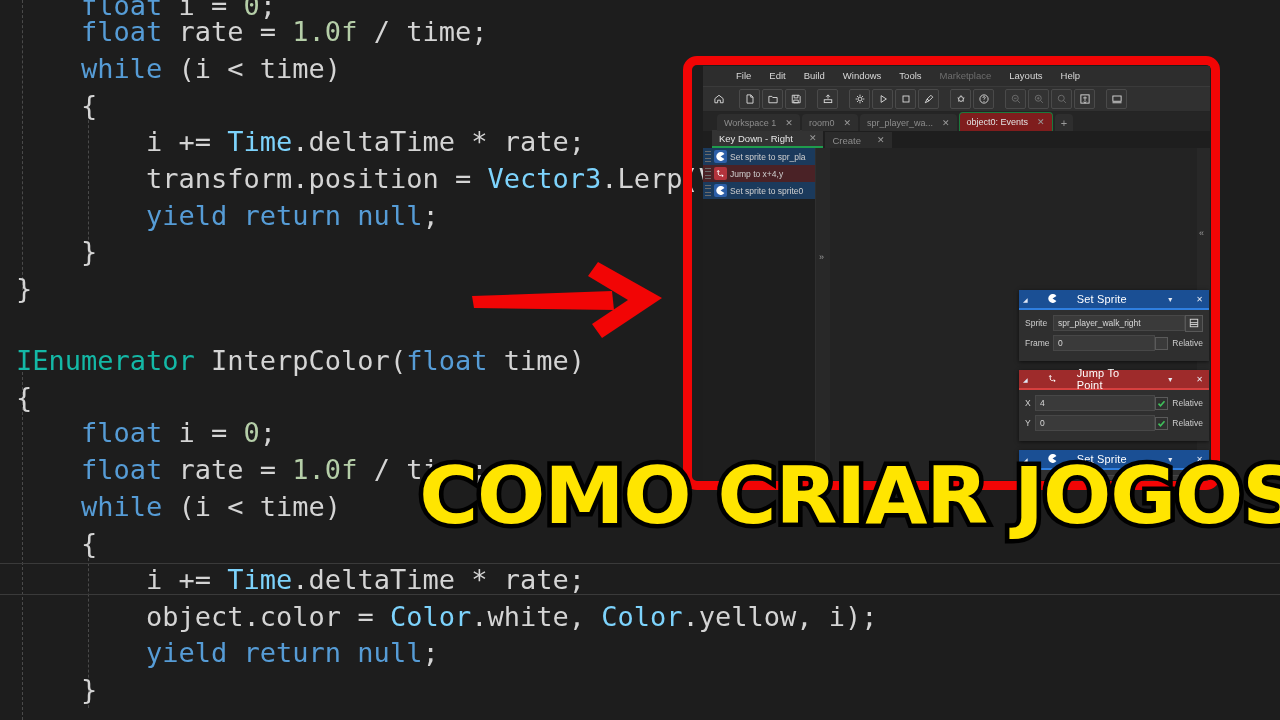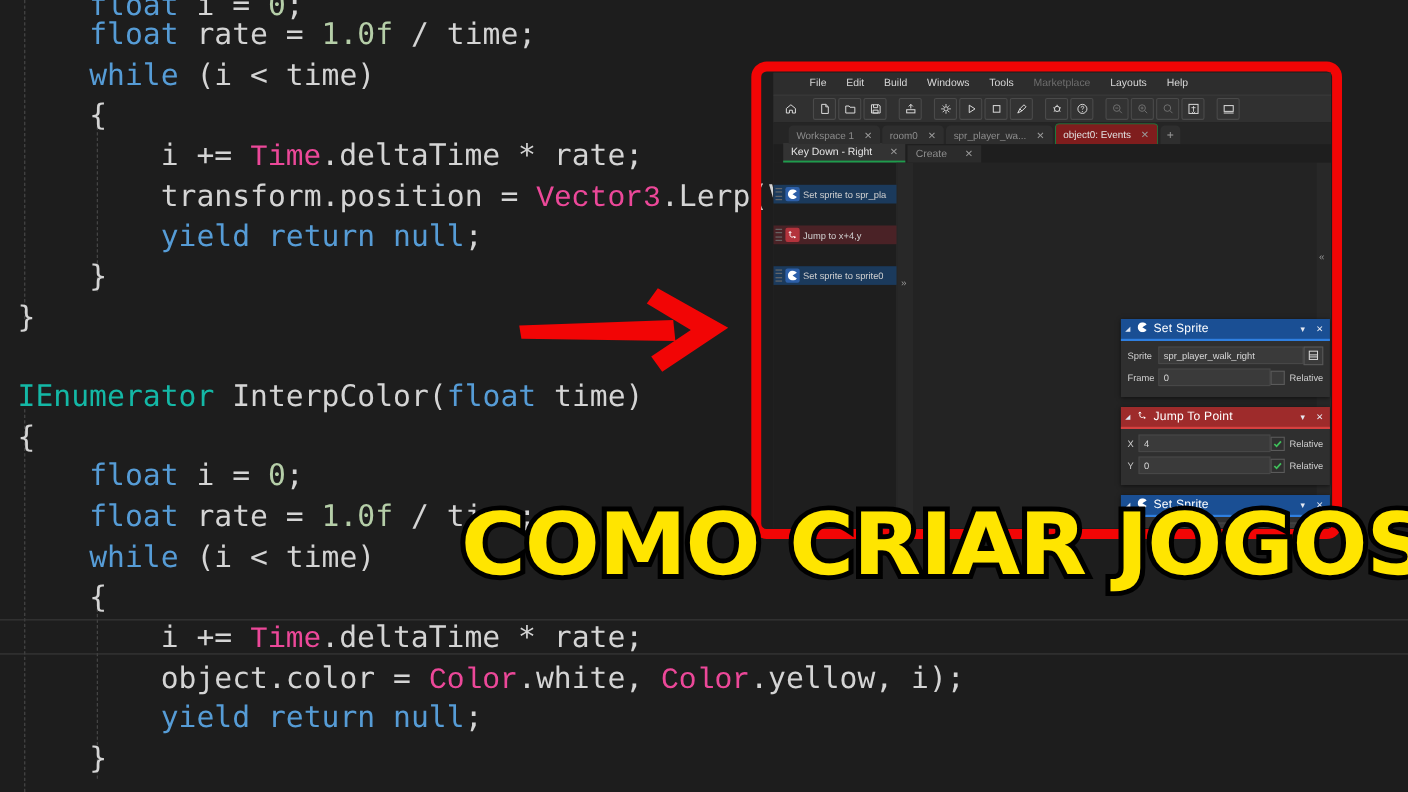--- a/index.html
+++ b/index.html
@@ -5,21 +5,21 @@
   html,body{margin:0;padding:0;background:#1e1e1e;}
   body{width:1280px;height:720px;overflow:hidden;position:relative;
        font-family:"Liberation Sans",sans-serif;}
 
   
   #code-bg{position:absolute;inset:0;background:#1d1d1d;}
   .code-line{position:absolute;left:0;white-space:pre;
     font-family:"DejaVu Sans Mono","Liberation Mono",monospace;
     font-size:27px;line-height:36px;color:#d4d4d4;letter-spacing:0px;}
   .kw{color:#569cd6;}      
-  .ty{color:#ec4899;font-family:Liberation Mono, monospace;}      
+  .ty{color:#7dd3fc;}      
   .ret{color:#b5cea8;}
   .pl{color:#d4d4d4;}
   .cls{color:#14b8a6;}
 
   .indent-guide{position:absolute;width:1px;border-left:1px dashed #4a4a4a;}
   .hl-line{position:absolute;left:0;width:100%;height:1px;background:#3a3a3a;}
 
   
   #arrow{position:absolute;left:462px;top:258px;width:206px;height:84px;}
 
@@ -65,42 +65,42 @@
   .etab{height:16px;display:flex;align-items:center;gap:16px;padding:0 7px;
      font-size:9.5px;color:#8d8d8d;background:#2b2b2b;margin-right:2px;}
   .etab.active{background:#333;color:#e8e8e8;border-bottom:2px solid #1f9c4d;}
   .etab .x{font-size:9px;color:#9a9a9a;}
 
   
   #gm-body{position:relative;height:calc(414px - 20px - 24px - 19px - 17px);
      background:#232323;display:flex;}
   #action-list{width:112px;background:#1e1e1e;border-right:1px solid #2f2f2f;}
   .act-row{height:17px;display:flex;align-items:center;font-size:8.5px;
-     color:#d0d0d0;padding-left:2px;gap:3px;margin-top:20px;}
+     color:#d0d0d0;padding-left:2px;gap:3px;}
   .act-row.blue{background:#1b3a5c;}
   .act-row.red{background:#4a2226;}
   .grip{width:6px;height:11px;display:flex;flex-direction:column;
      justify-content:space-between;}
   .grip i{display:block;height:1px;background:#6b6b6b;}
   .act-ico{width:13px;height:13px;border-radius:2px;display:flex;
      align-items:center;justify-content:center;flex:0 0 13px;}
   .act-ico.blue{background:#2d5fa8;}
   .act-ico.red{background:#b3333c;}
 
   #canvas{flex:1;position:relative;background:#232323;}
   .collapse{position:absolute;font-size:9px;color:#9b9b9b;}
 
   
   #left-rail{position:absolute;left:0;top:0;bottom:0;width:14px;background:#282828;}
   #right-rail{position:absolute;right:0;top:0;bottom:0;width:13px;background:#282828;}
 
   
   .panel{position:absolute;width:190px;background:#2f2f2f;
      box-shadow:0 1px 4px rgba(0,0,0,.6);}
-  .p-head{height:18px;display:flex;align-items:center;padding:0 4px;gap:6px;
+  .p-head{height:18px;display:flex;align-items:center;padding:0 4px;gap:20px;
      font-size:11px;color:#ffffff;}
   .p-head.blue{background:#1a4f94;border-bottom:2px solid #2f7fe0;}
   .p-head.red{background:#9e2b2b;border-bottom:2px solid #d6403f;}
   .p-head .caret{font-size:6px;color:#dfe7f5;}
   .p-head .title{flex:1;letter-spacing:.2px;}
   .p-head .ctl{font-size:8px;color:#e6eaf2;padding:0 2px;}
   .p-body{padding:5px 6px 6px 6px;}
   .p-row{display:flex;align-items:center;height:16px;margin-bottom:4px;gap:0;}
   .p-lab{font-size:8.5px;color:#cfcfcf;width:28px;flex:0 0 28px;}
   .p-lab.narrow{width:10px;flex:0 0 10px;}

